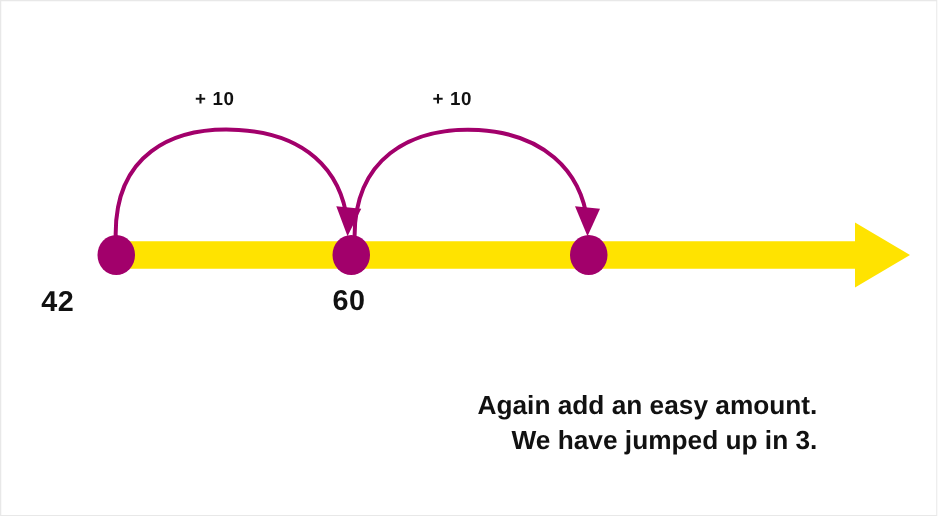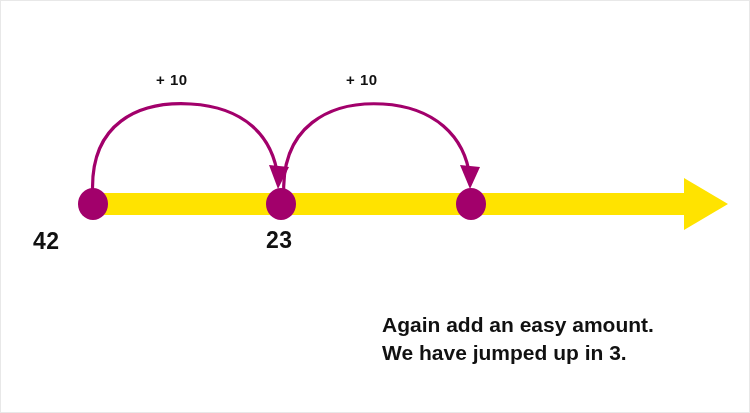--- a/index.html
+++ b/index.html
@@ -36,21 +36,21 @@
   .jump-label { font-size: 15px; }
   #caption {
     position: absolute;
     left: 381px;
     top: 310px;
     font-family: "Liberation Sans", sans-serif;
     font-weight: bold;
     font-size: 21px;
     color: #111111;
     line-height: 28px;
-    text-align: left;
+    text-align: right;
     white-space: nowrap;
   }
 </style>
 </head>
 <body>
 
 <div id="canvas">
 
   <svg id="numberline-svg" viewBox="0 0 750 413">
 
@@ -69,21 +69,21 @@
       <polygon points="469,188 459,164 479,166" fill="#A2006B"></polygon>
     </g>
 
     <ellipse cx="92" cy="203" rx="15" ry="16" fill="#A2006B"></ellipse>
     <ellipse cx="280" cy="203" rx="15" ry="16" fill="#A2006B"></ellipse>
     <ellipse cx="470" cy="203" rx="15" ry="16" fill="#A2006B"></ellipse>
   </svg>
 
   <div class="lbl tick-label" style="left:32px; top:191px;margin-top:36px;">42</div>
 
-  <div class="lbl tick-label" style="left:265px; top:226px;">23</div>
+  <div class="lbl tick-label" style="left:265px; top:226px;">60</div>
 
   <div class="lbl jump-label" style="left: 155px; top: 70px; color: rgb(17, 17, 17);">+ 10</div>
 
   <div class="lbl jump-label" style="left: 345px; top: 70px; color: rgb(17, 17, 17);">+ 10</div>
 
   <div id="caption">
     <div>Again add an easy amount.</div>
     <div>We have jumped up in 3.</div>
   </div>
 

